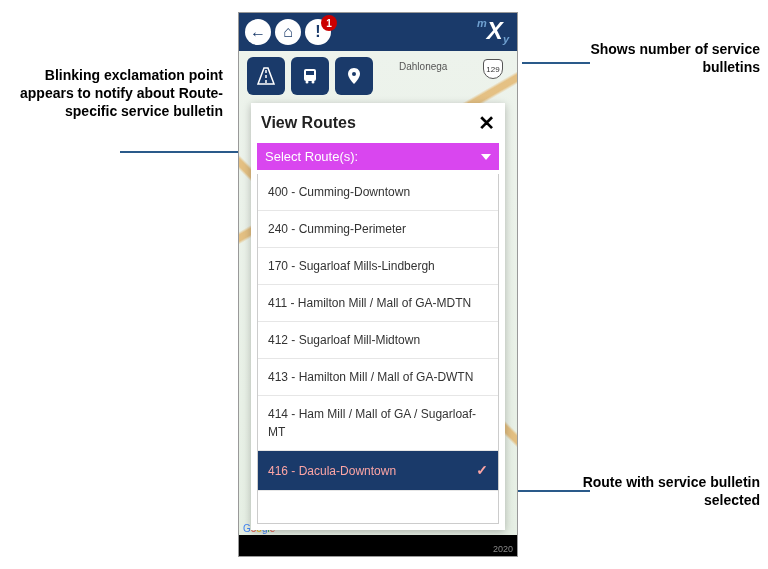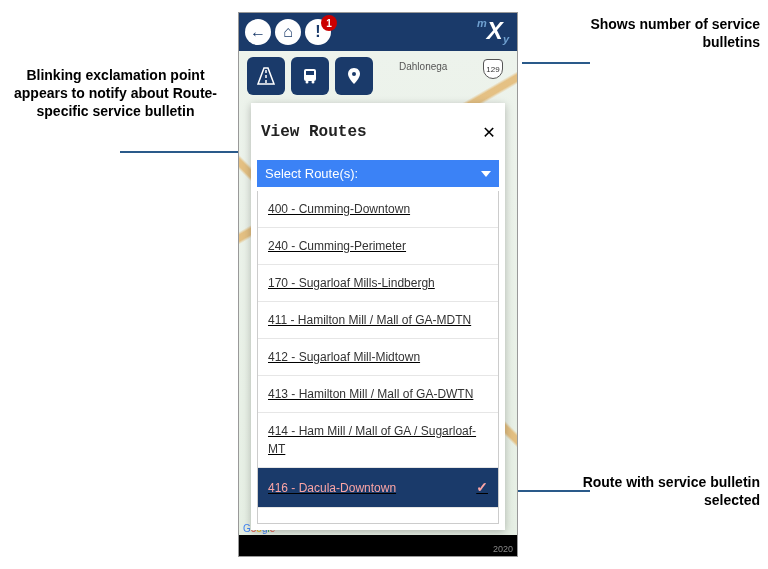--- a/index.html
+++ b/index.html
@@ -13,22 +13,22 @@
   }
 
   
   .annotation {
     position: absolute;
     font-weight: bold;
     font-size: 14px;
     color: #000;
     line-height: 1.3;
   }
-  .annotation-left { left: 8px; top: 66px; width: 215px; text-align: center; }
-  .annotation-right-1 { right: 8px; top: 15px; width: 180px; text-align: right; }
+  .annotation-left { left: 8px; top: 66px; width: 215px; text-align: right; }
+  .annotation-right-1 { right: 8px; top: 40px; width: 180px; text-align: right; }
   .annotation-right-2 { right: 8px; top: 473px; width: 180px; text-align: right; }
 
   
   .connector {
     position: absolute;
     background: #2a5a8a;
     z-index: 5;
   }
   .conn-left-h { top: 151px; left: 120px; width: 118px; height: 2px; }
 
@@ -174,56 +174,54 @@
     background: #fff;
     box-shadow: 0 2px 8px rgba(0,0,0,0.25);
     display: flex;
     flex-direction: column;
     z-index: 3;
   }
   .panel-header {
     display: flex;
     align-items: center;
     justify-content: space-between;
-    padding: 16px 10px;
-    font-family: Liberation Mono, monospace;
+    padding: 8px 10px;
   }
   .panel-title {
     font-weight: bold;
     font-size: 16px;
     color: #222;
   }
   .panel-close {
     font-size: 20px;
     font-weight: bold;
     cursor: pointer;
   }
   .select-bar {
-    background: #3b82f6;
+    background: #d946ef;
     color: #fff;
     margin: 0 6px 4px 6px;
     padding: 6px 8px;
     font-size: 13px;
     display: flex;
     align-items: center;
     justify-content: space-between;
   }
   .select-bar .caret {
     width: 0; height: 0;
     border-left: 5px solid transparent;
     border-right: 5px solid transparent;
     border-top: 6px solid #fff;
   }
   .route-list {
     flex: 1;
     overflow: hidden;
     margin: 0 6px 6px 6px;
     border: 1px solid #ccc;
     border-top: none;
-    text-decoration: underline;
   }
   .route-item {
     padding: 9px 10px;
     font-size: 12px;
     color: #333;
     border-bottom: 1px solid #e6e6e6;
     line-height: 1.5;
     display: flex;
     justify-content: space-between;
     align-items: center;

